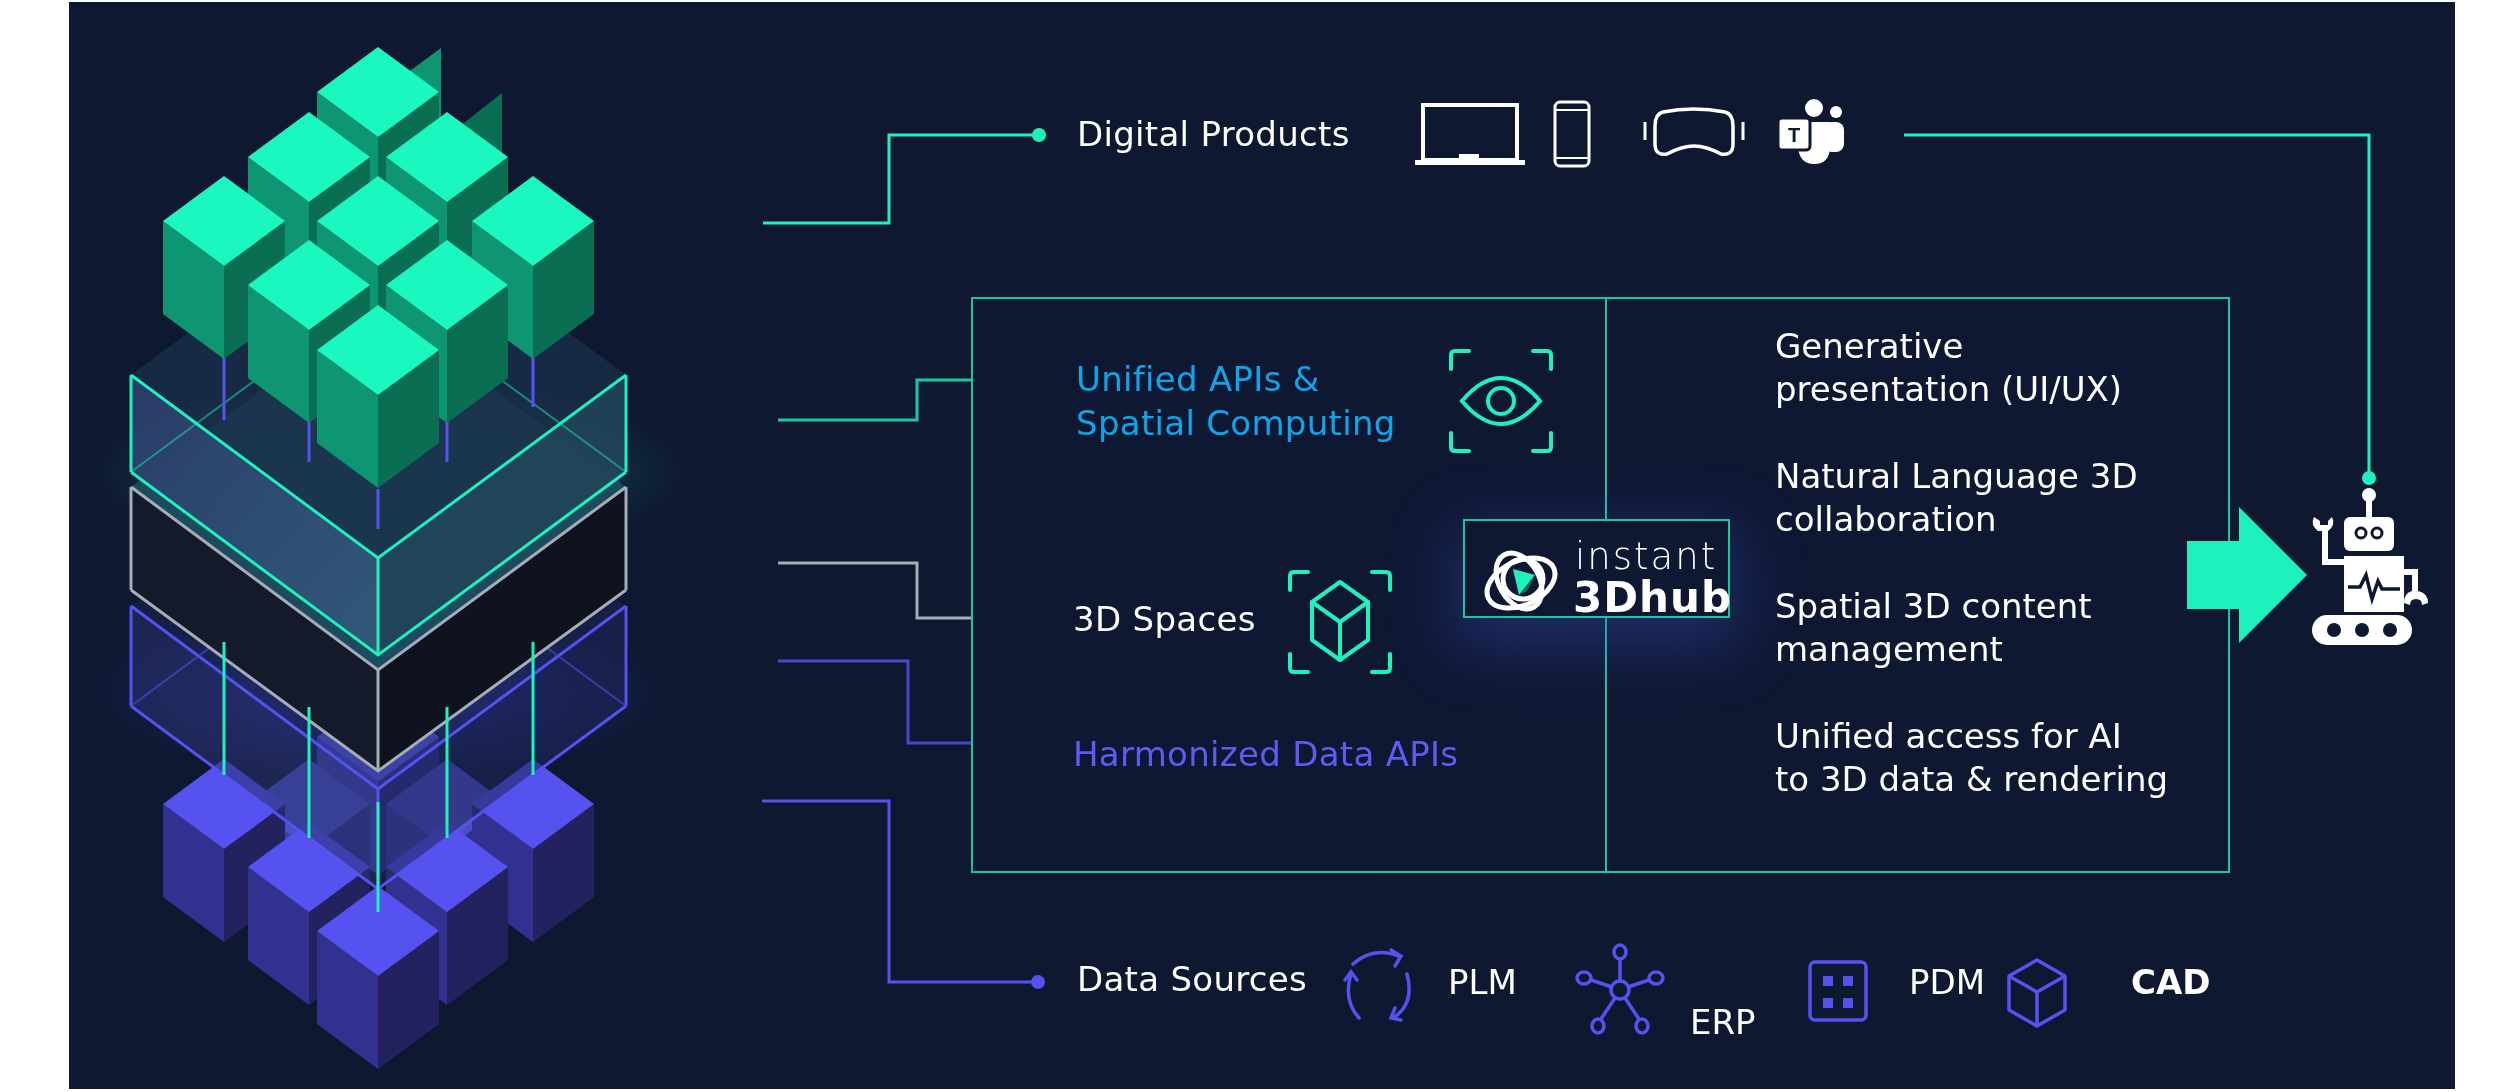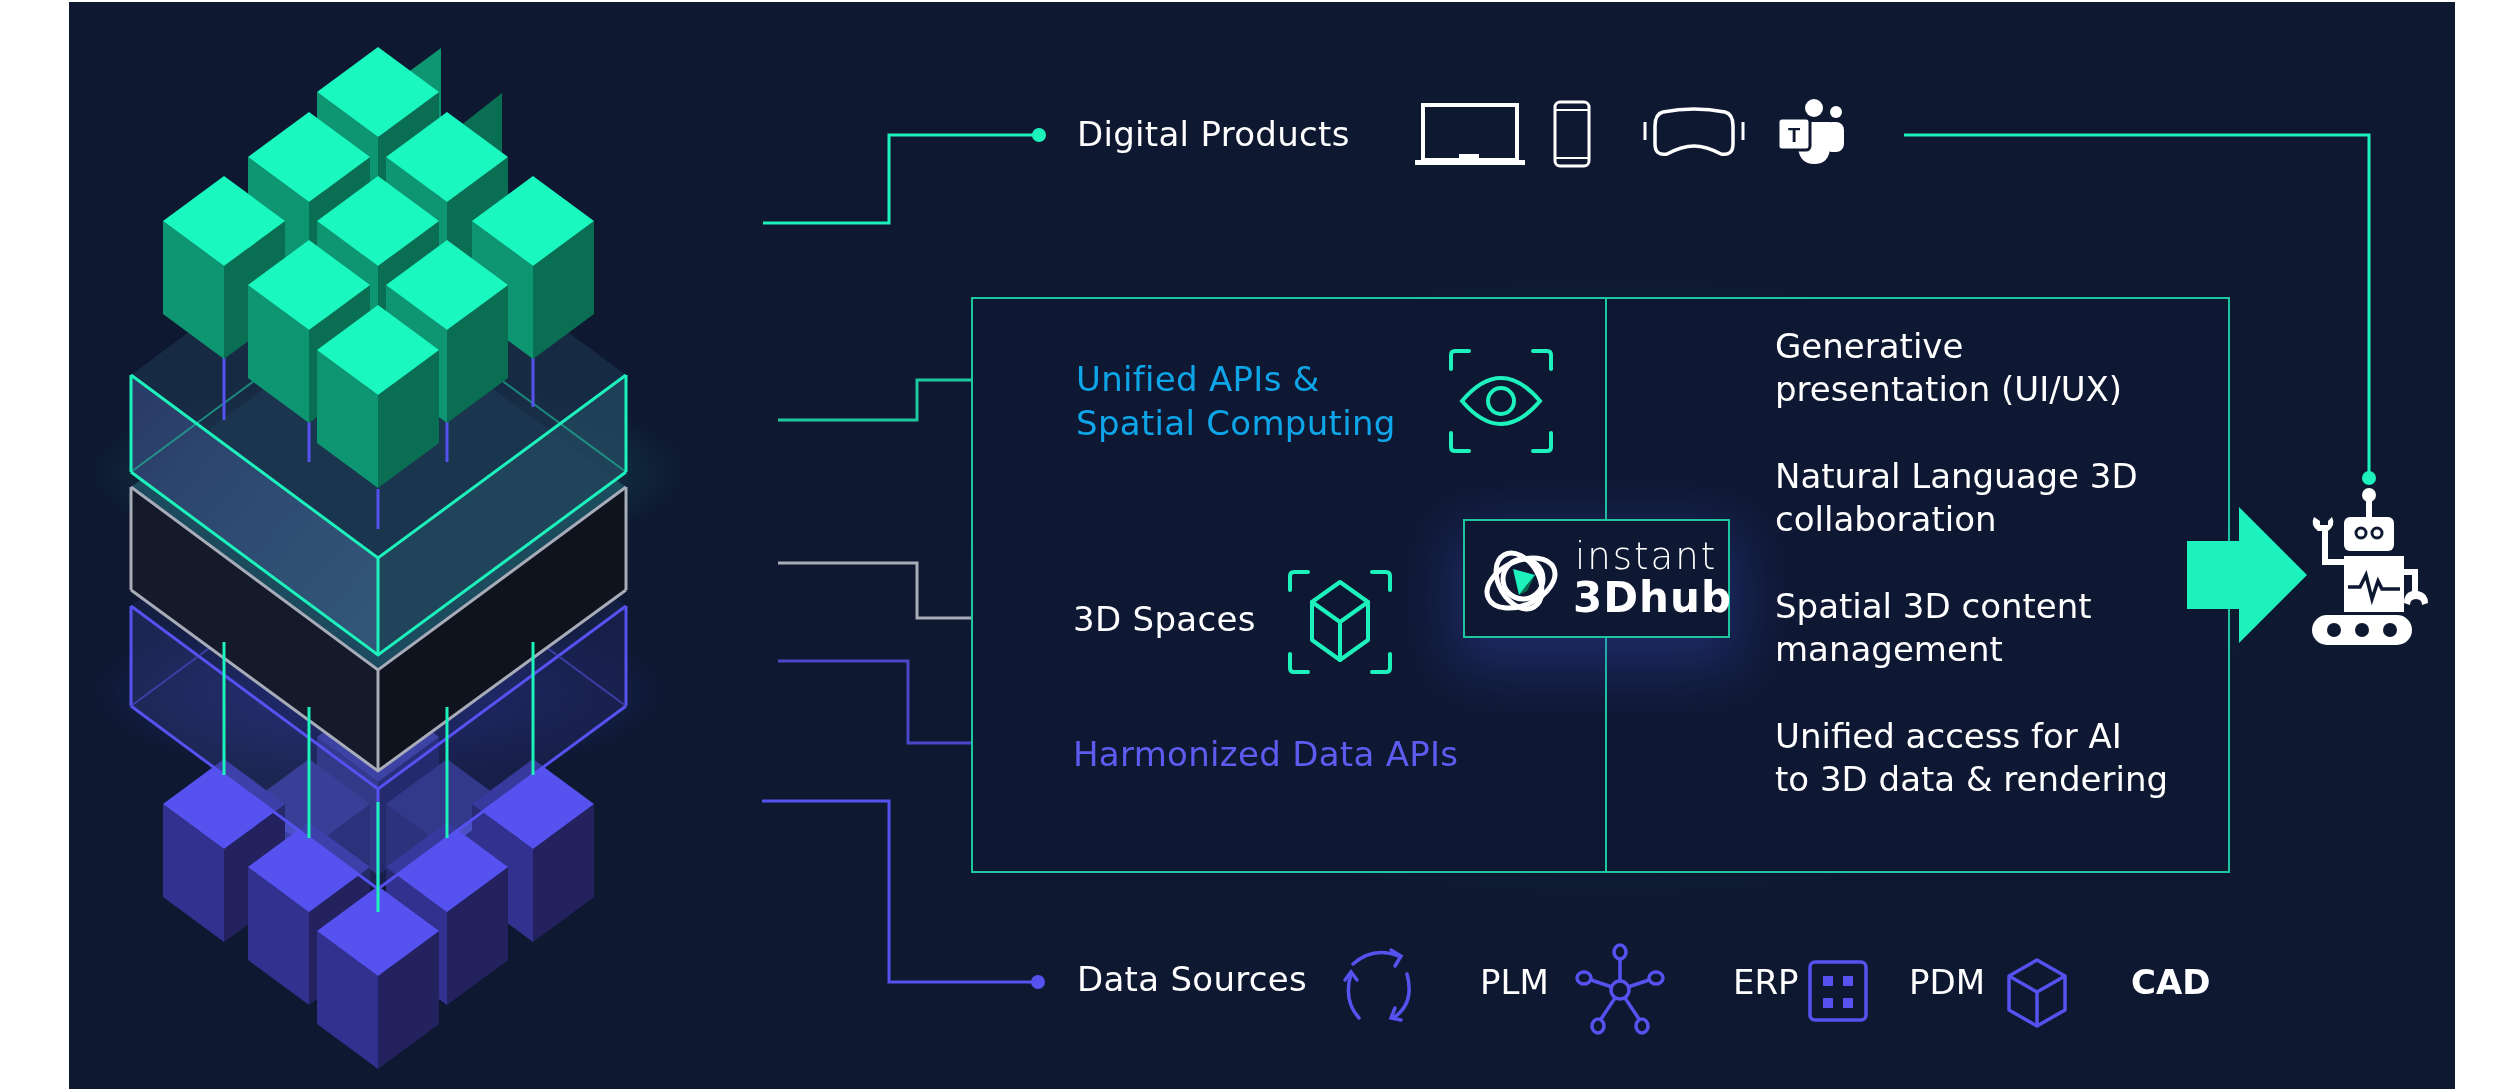--- a/index.html
+++ b/index.html
@@ -7,21 +7,21 @@
          font-family: "DejaVu Sans", "Liberation Sans", sans-serif; }
   #panel { position: absolute; left: 69px; top: 2px; width: 2364px; height: 1087px;
            background: #0e1831; overflow: hidden; padding-left: 22px; }
   svg.layer { position: absolute; left: 0; top: 0; }
   .lbl { position: absolute; white-space: nowrap; font-size: 34px; letter-spacing: 0.3px; }
   .white { color: #ffffff; }
   .green { color: #0ea5e9; }
   .purple { color: #5e5cf0; }
   .rlist { position: absolute; left: 1706px; width: 480px; color: #fff; font-size: 34px; line-height: 43px; }
   .rlist div { margin-bottom: 44px; }
-  .logo-box { position: absolute; left: 1394px; top: 517px; width: 267px; height: 119px;
+  .logo-box { position: absolute; left: 1394px; top: 517px; width: 267px; height: 99px;
               border: 2px solid #1cc79f; background: #0f1833; box-sizing: border-box;
               box-shadow: 0 20px 60px 10px rgba(60,80,200,0.35); }
   .logo-instant { position: absolute; left: 110px; top: 14px; font-size: 37px; color: #fff;
                   font-weight: 300; letter-spacing: 2px; }
   .logo-hub { position: absolute; left: 108px; top: 52px; font-size: 42px; color: #fff; font-weight: bold; letter-spacing: 1px; }
   .ds-item { position: absolute; top: 960px; font-size: 34px; color: #fff; }
 </style>
 </head>
 <body>
 
@@ -332,38 +332,38 @@
   <svg style="position:absolute;left:1270px;top:942px" width="82" height="82" viewBox="0 0 82 82">
     <g fill="none" stroke="#5552ef" stroke-width="3.5" stroke-linecap="round">
       <path d="M14 20 Q34 2 60 12"></path>
         <path d="M52 6 L62 12 L56 22"></path>
       <path d="M68 30 Q76 60 54 74"></path>
         <path d="M62 76 L52 74 L56 64"></path>
       <path d="M20 74 Q4 56 12 30"></path>
         <path d="M6 36 L12 28 L18 36"></path>
     </g>
   </svg>
-  <div class="ds-item" style="left:1379px;margin-left:32px;">PLM</div>
+  <div class="ds-item" style="left:1379px;">PLM</div>
 
   <svg style="position:absolute;left:1503px;top:940px" width="96" height="96" viewBox="0 0 96 96">
     <g fill="none" stroke="#5552ef" stroke-width="3.5">
       <circle cx="48" cy="48" r="9"></circle>
       <ellipse cx="48" cy="10" rx="6" ry="7"></ellipse>
         <ellipse cx="12" cy="36" rx="7" ry="6"></ellipse>
         <ellipse cx="84" cy="36" rx="7" ry="6"></ellipse>
       <ellipse cx="26" cy="84" rx="6" ry="7"></ellipse>
         <ellipse cx="70" cy="84" rx="6" ry="7"></ellipse>
       <line x1="48" y1="17" x2="48" y2="39"></line>
         <line x1="19" y1="38" x2="40" y2="45"></line>
         <line x1="77" y1="38" x2="56" y2="45"></line>
       <line x1="29" y1="77" x2="43" y2="56"></line>
         <line x1="67" y1="77" x2="53" y2="56"></line>
     </g>
   </svg>
-  <div class="ds-item" style="left:1664px;">ERP</div>
+  <div class="ds-item" style="left:1621px;margin-top:40px;">ERP</div>
 
   <svg style="position:absolute;left:1738px;top:957px" width="62" height="64" viewBox="0 0 62 64">
     <rect x="3" y="3" width="56" height="58" rx="5" fill="none" stroke="#5552ef" stroke-width="3.5"></rect>
     <rect x="16" y="17" width="10" height="10" fill="#5552ef"></rect>
       <rect x="36" y="17" width="10" height="10" fill="#5552ef"></rect>
     <rect x="16" y="39" width="10" height="10" fill="#5552ef"></rect>
       <rect x="36" y="39" width="10" height="10" fill="#5552ef"></rect>
   </svg>
   <div class="ds-item" style="left:1840px;">PDM</div>
 

